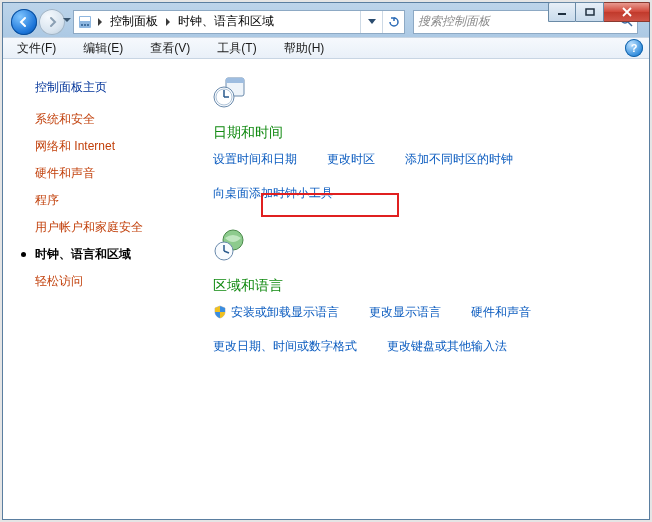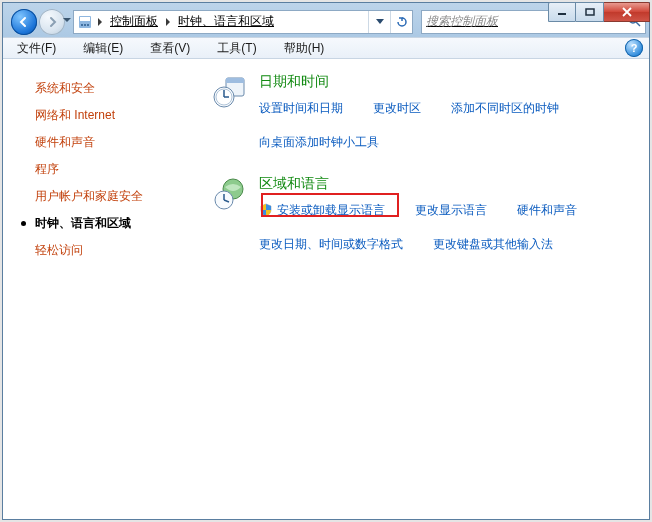--- a/index.html
+++ b/index.html
@@ -44,23 +44,22 @@
     color: #fff;
     border-color: #8a3a30;
     border-top-right-radius: 2px;
   }
   .tbtn.min { border-left: 1px solid #6a8aa6; border-top-left-radius: 2px; }
   .tbtn svg { display: block; }
   
   .nav-row {
     height: 34px;
     display: flex; align-items: center;
-    padding: 3px 3px 0 8px;
+    padding: 3px 11px 0 8px;
     gap: 4px;
-    text-decoration: underline;
   }
   .nav-arrows {
     width: 58px; height: 28px;
     position: relative;
   }
   .nav-arrows .circle {
     position: absolute; top: 1px;
     width: 26px; height: 26px; border-radius: 50%;
     display: flex; align-items: center; justify-content: center;
   }
@@ -155,21 +154,21 @@
   }
   .side-item.active::before {
     content: ""; position: absolute; left: 18px; top: 11px;
     width: 5px; height: 5px; border-radius: 50%; background: #000;
   }
   .content {
     flex: 1;
     padding: 14px 20px 0 10px;
     position: relative;
   }
-  .section { display: flex; gap: 12px; margin-bottom: 22px; }
+  .section { display: flex; gap: 12px; margin-bottom: 22px; flex-direction: column; }
   .sec-icon { width: 34px; flex: none; padding-top: 2px; }
   .sec-body { flex: 1; }
   .sec-title {
     color: #128a12; font-size: 14px; font-weight: normal;
     margin: 0 0 6px 0;
   }
   .sec-links {
     display: flex; flex-wrap: wrap; gap: 12px;
     line-height: 22px;
   }
@@ -268,20 +267,21 @@
     <span class="menu-item">文件(F)</span>
     <span class="menu-item">编辑(E)</span>
     <span class="menu-item">查看(V)</span>
     <span class="menu-item">工具(T)</span>
     <span class="menu-item">帮助(H)</span>
     <div class="menu-help">?</div>
   </div>
 
   <div class="body">
     <div class="sidebar">
+      <div class="side-title">控制面板主页</div>
       <div id="sidebar-items">
           <span class="side-item">系统和安全</span>
           <span class="side-item">网络和 Internet</span>
           <span class="side-item">硬件和声音</span>
           <span class="side-item">程序</span>
           <span class="side-item">用户帐户和家庭安全</span>
           <span class="side-item active">时钟、语言和区域</span>
           <span class="side-item">轻松访问</span>
         </div>
     </div>

